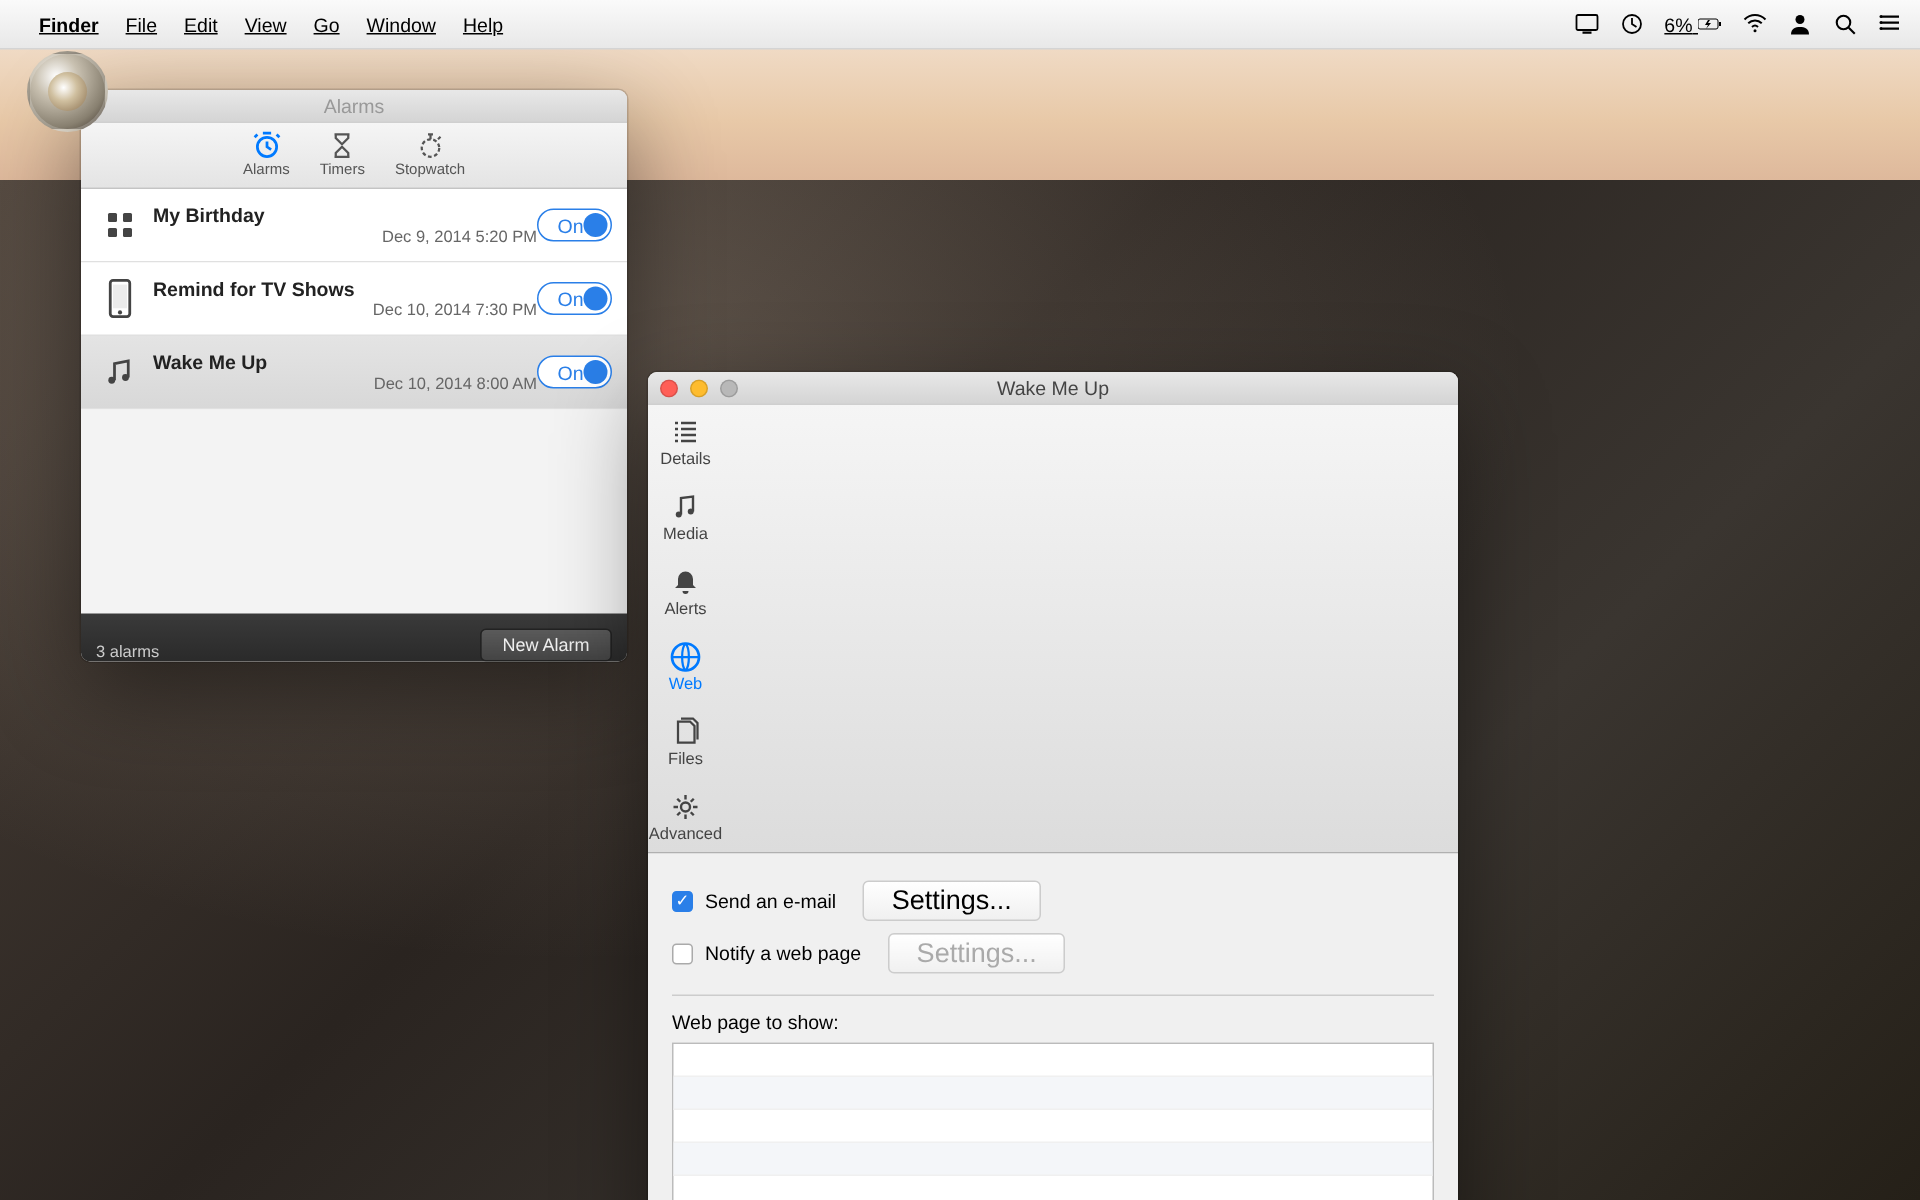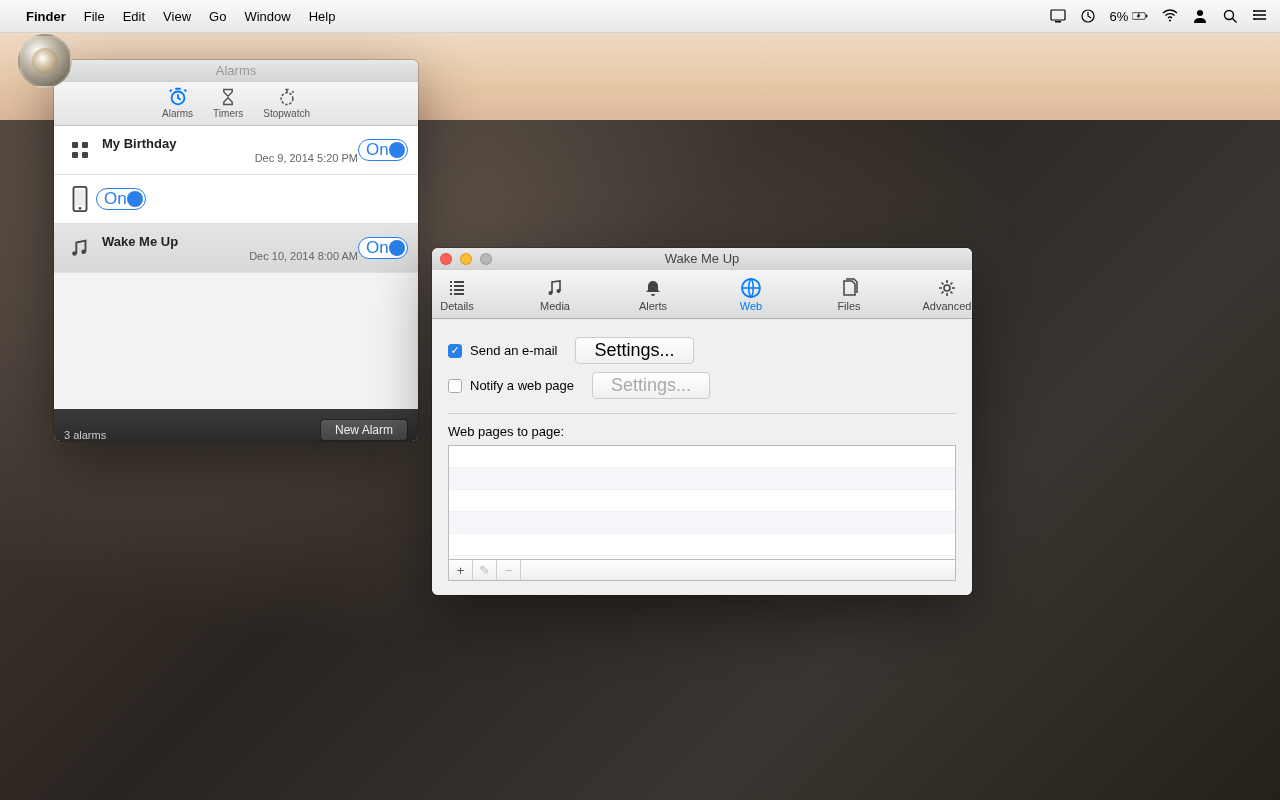--- a/index.html
+++ b/index.html
@@ -1,19 +1,19 @@
 <!DOCTYPE html>
 <html><head>
 <meta charset="utf-8">
 <style>
 * { margin: 0; padding: 0; box-sizing: border-box; font-family: -apple-system, "Helvetica Neue", Helvetica, Arial, sans-serif; }
 body { width: 1280px; height: 800px; overflow: hidden; position: relative; background: #888; }
 .desktop { position: absolute; inset: 0; background: linear-gradient(180deg, #f5e6d8 0%, #e8c9a8 10%, #d4a88f 20%, #5a5048 35%, #3a3430 60%, #2a2420 100%); }
 .desktop::before { content: ""; position: absolute; top: 15%; left: 0; right: 0; bottom: 0; background: radial-gradient(ellipse at 30% 20%, rgba(200,180,160,0.3), transparent 50%), linear-gradient(135deg, #4a4038 0%, #2a2420 40%, #3a3530 70%, #252018 100%); }
-.menubar { position: absolute; top: 0; left: 0; right: 0; height: 22px; background: linear-gradient(180deg, #fafafa, #e8e8e8); border-bottom: 1px solid rgba(0,0,0,0.15); display: flex; align-items: center; padding: 16px 12px; font-size: 13px; z-index: 100; }
+.menubar { position: absolute; top: 0; left: 0; right: 0; height: 22px; background: linear-gradient(180deg, #fafafa, #e8e8e8); border-bottom: 1px solid rgba(0,0,0,0.15); display: flex; align-items: center; padding: 16px 12px; font-size: 13px; z-index: 100; text-decoration: underline; }
 .menubar .apple { margin-right: 14px; }
 .menubar .item { margin-right: 18px; cursor: default; }
 .menubar .item.bold { font-weight: 600; }
 .menubar .spacer { flex: 1; }
 .menubar .ricon { margin-left: 14px; display: inline-flex; align-items: center; font-size: 13px; }
 .menubar .ricon svg { width: 16px; height: 16px; }
 
 .window { position: absolute; background: #ececec; border-radius: 6px; box-shadow: 0 20px 60px rgba(0,0,0,0.45), 0 0 0 1px rgba(0,0,0,0.15); overflow: hidden; }
 .titlebar { height: 22px; background: linear-gradient(180deg, #e8e8e8, #d4d4d4); display: flex; align-items: center; justify-content: center; position: relative; font-size: 13px; color: #444; border-bottom: 1px solid rgba(0,0,0,0.1); }
 .traffic { position: absolute; left: 8px; top: 5px; display: flex; gap: 8px; }
@@ -29,21 +29,21 @@
 .alarms .tbtn { display: flex; flex-direction: column; align-items: center; font-size: 10px; color: #555; cursor: default; }
 .alarms .tbtn .ic { height: 22px; display: flex; align-items: center; justify-content: center; }
 .alarms .tbtn.active .ic { color: #007aff; }
 .alarms .list { background: #fff; }
 .alarms .row { display: flex; align-items: center; padding: 8px 10px; border-bottom: 1px solid #e0e0e0; background: #fff; }
 .alarms .row.selected { background: linear-gradient(180deg, #e4e4e4, #d8d8d8); }
 .alarms .row .aicon { width: 32px; height: 32px; display: flex; align-items: center; justify-content: center; color: #555; }
 .alarms .row .info { flex: 1; text-align: left; padding-left: 6px; }
 .alarms .row .name { font-size: 13px; font-weight: 600; color: #222; }
 .alarms .row .date { font-size: 11px; color: #666; margin-top: 1px; text-align: right; }
-.alarms .toggle { width: 50px; height: 22px; border: 1px solid #2a7fe8; border-radius: 12px; background: #fff; display: flex; align-items: center; justify-content: space-between; padding: 0 2px; color: #2a7fe8; font-size: 17px; cursor: default; }
+.alarms .toggle { width: 50px; height: 22px; border: 1px solid #2a7fe8; border-radius: 12px; background: #fff; display: flex; align-items: center; justify-content: flex-end; padding: 0 2px; color: #2a7fe8; font-size: 13px; cursor: default; }
 .alarms .toggle .knob { width: 16px; height: 16px; border-radius: 50%; background: #2a7fe8; }
 .alarms .toggle .lbl { padding-left: 5px; }
 .alarms .empty { height: 136px; background: #f3f3f3; }
 .alarms .footer { background: linear-gradient(180deg, #3a3a3a, #2a2a2a); height: 32px; display: flex; align-items: flex-end; padding: 0 10px; color: #ccc; font-size: 11px; }
 .alarms .footer .na { margin-left: auto; background: linear-gradient(180deg, #5a5a5a, #444); border: 1px solid #222; border-radius: 4px; padding: 3px 14px; color: #eee; font-size: 12px; cursor: default; }
 
 
 .alert { left: 430px; top: 60px; width: 530px; background: linear-gradient(180deg, #6a5445, #4e3a2d); border-radius: 4px; box-shadow: 0 15px 40px rgba(0,0,0,0.5), 0 0 0 1px rgba(0,0,0,0.5); color: #eee; }
 .alert .abar { height: 20px; background: linear-gradient(180deg, #3a3a3a, #252525); display: flex; align-items: center; justify-content: center; font-size: 11px; color: #bbb; position: relative; border-bottom: 1px solid #111; }
 .alert .abar .close { position: absolute; left: 6px; width: 12px; height: 12px; border-radius: 50%; background: #555; color: #ccc; font-size: 10px; display: flex; align-items: center; justify-content: center; }
@@ -51,21 +51,21 @@
 .alert .aiconbig { width: 54px; height: 54px; border-radius: 50%; background: radial-gradient(circle at 35% 30%, #fff, #c8c0b0 30%, #888070 70%, #3a3028); border: 2px solid rgba(255,255,255,0.2); position: relative; }
 .alert .aiconbig::after { content: ""; position: absolute; inset: 12px; border-radius: 50%; background: radial-gradient(circle at 40% 40%, #fff, #d0c0a0 40%, #8a7050); }
 .alert .atext h2 { font-size: 18px; font-weight: 600; color: #fff; }
 .alert .atext p { font-size: 12px; color: #ddd; margin-top: 8px; }
 .alert .abtns { display: flex; padding: 8px 18px 14px 92px; gap: 80px; }
 .alert .abtns .grp { display: flex; gap: 10px; }
 .alert .abtn { background: linear-gradient(180deg, #555, #3a3a3a); border: 1px solid #222; border-radius: 4px; padding: 3px 20px; color: #eee; font-size: 12px; cursor: default; box-shadow: inset 0 1px 0 rgba(255,255,255,0.15); }
 
 
 .settings { left: 432px; top: 248px; width: 540px; }
-.settings .toolbar { background: linear-gradient(180deg, #f5f5f5, #dcdcdc); padding: 6px 0 6px; display: flex; justify-content: space-between; gap: 14px; border-bottom: 1px solid #b0b0b0; }
+.settings .toolbar { background: linear-gradient(180deg, #f5f5f5, #dcdcdc); padding: 6px 0 6px; display: flex; justify-content: space-between; gap: 14px; border-bottom: 1px solid #b0b0b0; flex-direction: column; }
 .settings .tbtn { display: flex; flex-direction: column; align-items: center; font-size: 11px; color: #444; cursor: default; width: 50px; }
 .settings .tbtn.active { color: #007aff; }
 .settings .tbtn .ic { height: 24px; display: flex; align-items: center; justify-content: center; }
 .settings .body { padding: 14px 16px; background: #f0f0f0; }
 .settings .optrow { display: flex; align-items: center; gap: 8px; padding: 4px 0; font-size: 13px; }
 .settings .chk { width: 14px; height: 14px; border: 1px solid #aaa; border-radius: 3px; background: #fff; display: inline-flex; align-items: center; justify-content: center; }
 .settings .chk.on { background: #2a7fe8; border-color: #2a7fe8; color: #fff; font-size: 11px; }
 .settings .sbtn { background: linear-gradient(180deg, #fff, #f0f0f0); border: 1px solid #ccc; border-radius: 4px; padding: 2px 18px; font-size: 18px; margin-left: 10px; cursor: default; }
 .settings .sbtn.disabled { color: #aaa; }
 .settings .hr { border: none; border-top: 1px solid #ccc; margin: 10px 0; }
@@ -194,20 +194,24 @@
         </div>
     </div>
     <div class="row">
       <div class="aicon">
           <svg width="20" height="26" viewBox="0 0 20 28">
             <rect x="3" y="1" width="14" height="26" rx="2" fill="none" stroke="#444" stroke-width="2"></rect>
             <rect x="5" y="4" width="10" height="17" fill="#444" opacity="0.1"></rect>
             <circle cx="10" cy="24" r="1.5" fill="#444"></circle>
           </svg>
         </div>
+      <div class="info">
+          <div class="name">Remind for TV Shows</div>
+          <div class="date">Dec 10, 2014 7:30 PM</div>
+        </div>
       <div class="toggle">
           <span class="lbl">On</span>
           <span class="knob"></span>
         </div>
     </div>
     <div class="row selected">
       <div class="aicon">
           <svg width="22" height="22" viewBox="0 0 24 24">
             <path d="M8 18V6l10-2v12" fill="none" stroke="#444" stroke-width="2"></path>
             <circle cx="6" cy="18" r="2.5" fill="#444"></circle>
@@ -321,21 +325,21 @@
       <span class="chk on">✓</span>
       <span>Send an e-mail</span>
       <span class="sbtn">Settings...</span>
     </div>
     <div class="optrow">
       <span class="chk"></span>
       <span>Notify a web page</span>
       <span class="sbtn disabled">Settings...</span>
     </div>
     <hr class="hr">
-    <div class="label">Web pages to page:</div>
+    <div class="label">Web page to show:</div>
     <div class="listbox">
       <div class="r"></div>
         <div class="r"></div>
         <div class="r"></div>
         <div class="r"></div>
         <div class="r"></div>
     </div>
     <div class="listctrl">
       <span>+</span>
       <span class="disabled">✎</span>

